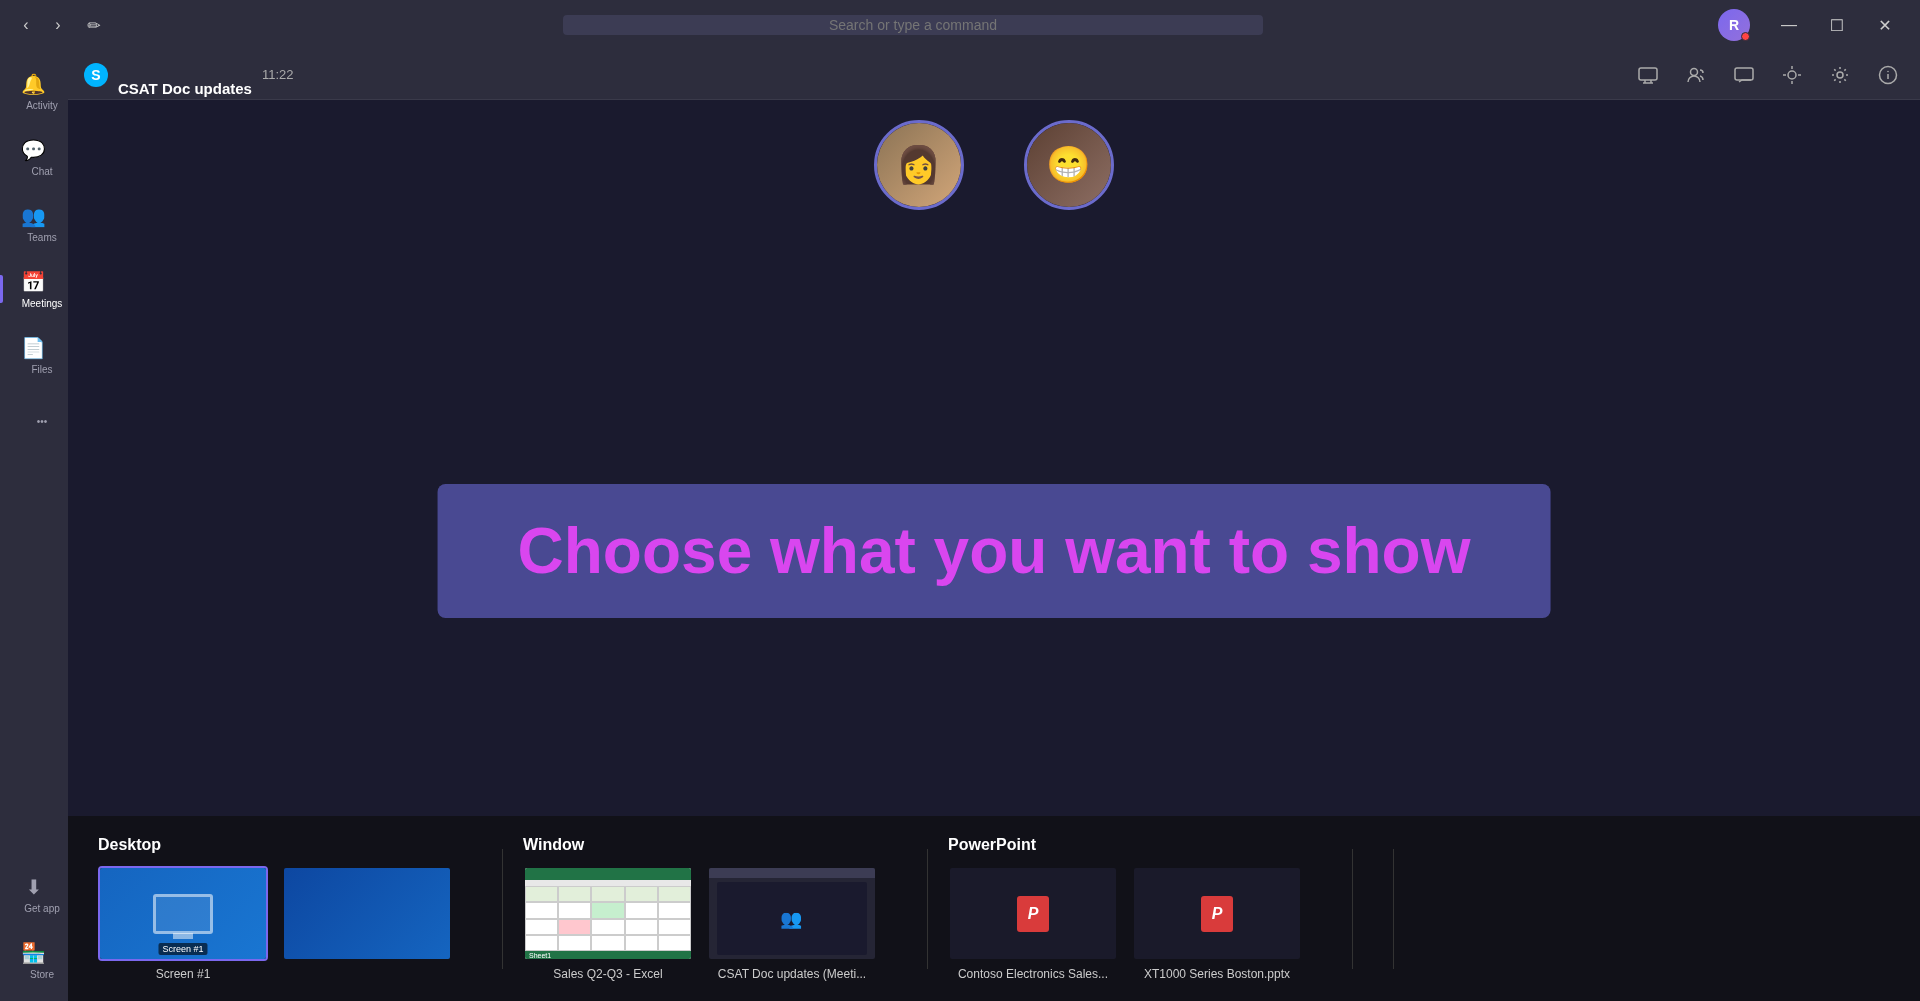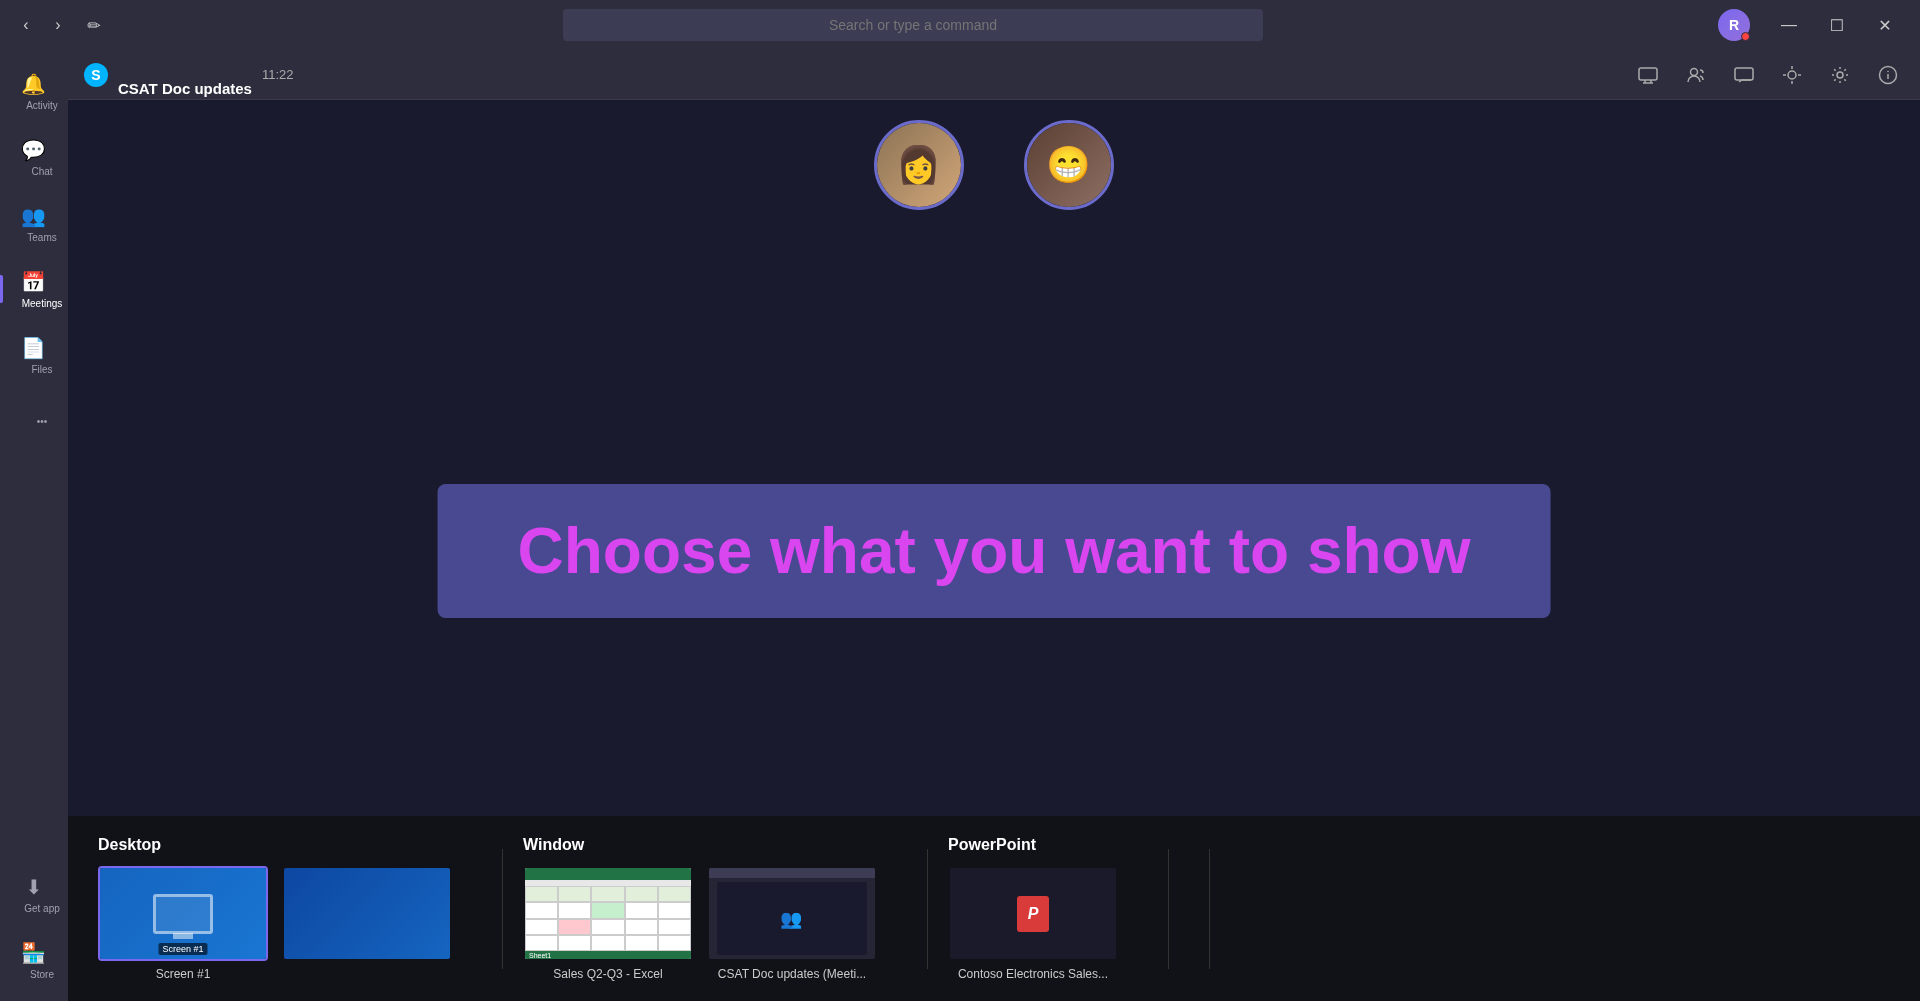--- a/index.html
+++ b/index.html
@@ -53,21 +53,21 @@
       color: #ccc;
       font-size: 16px;
       cursor: pointer;
       display: flex;
       align-items: center;
       justify-content: center;
     }
     .search-bar {
       flex: 1;
       max-width: 700px;
-      height: 32px;
+      height: 20px;
       background: #3c3c54;
       border: none;
       border-radius: 4px;
       color: #aaa;
       font-size: 14px;
       padding: 0 12px;
       text-align: center;
       outline: none;
     }
     .title-bar-right {
@@ -705,20 +705,28 @@
             <span class="share-section-title">PowerPoint</span>
             <div class="share-items-row">
               <div class="share-thumb">
                 <div class="share-thumb-img">
                   <div class="ppt-thumb">
                     <div class="ppt-icon"></div>
                   </div>
                 </div>
                 <span class="share-thumb-label">Contoso Electronics Sales...</span>
               </div>
+              <div class="share-thumb">
+                <div class="share-thumb-img">
+                  <div class="ppt-thumb">
+                    <div class="ppt-icon"></div>
+                  </div>
+                </div>
+                <span class="share-thumb-label">XT1000 Series Boston.pptx</span>
+              </div>
             </div>
           </div>
 
           <div class="section-divider"></div>
 
 
           <div class="section-divider"></div>
 
         </div>
       </div>

